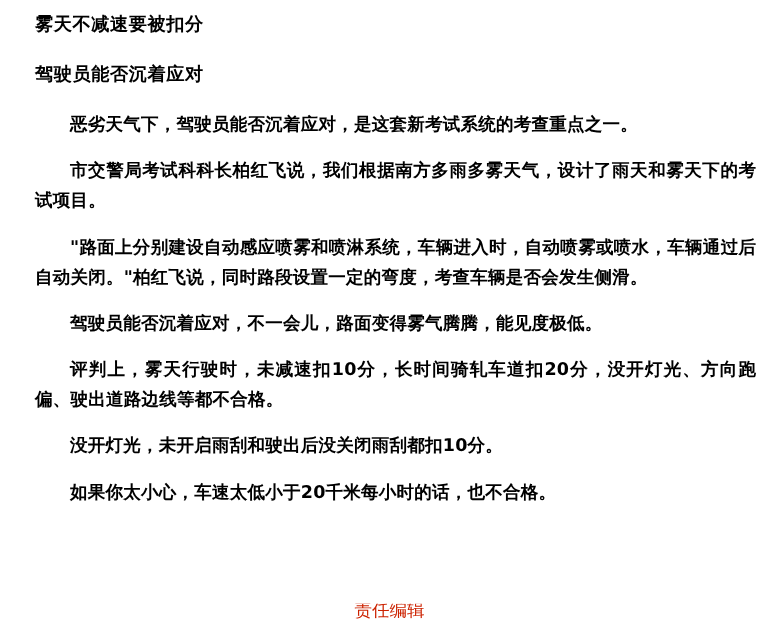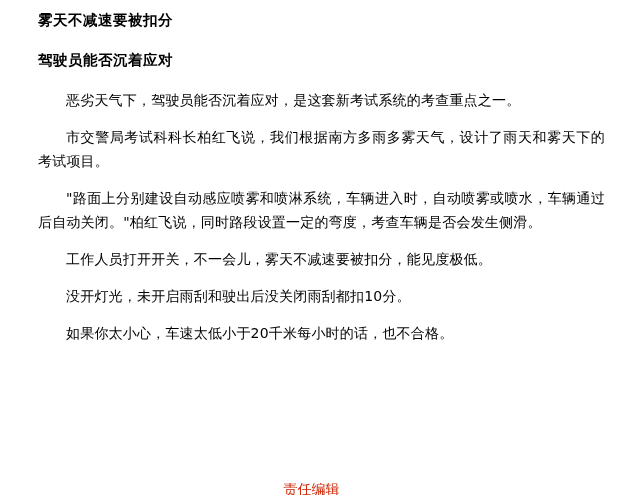--- a/index.html
+++ b/index.html
@@ -12,40 +12,41 @@
     height: 495px;
     overflow: hidden;
     font-family: "DejaVu Sans", "Liberation Sans", sans-serif;
     color: #000000;
   }
   #article {
     position: relative;
     width: 623px;
     height: 495px;
     box-sizing: border-box;
-    padding: 10px 18px 0 38px;
+    padding: 10px 18px 0 28px;
   }
   .heading {
     font-size: 14.5px;
     font-weight: bold;
     line-height: 1.5;
     margin: 0 0 14px 0;
     letter-spacing: 0.5px;
   }
   .heading.second {
     margin-top: 18px;
     margin-bottom: 16px;
   }
   p.para {
     font-size: 14px;
     line-height: 1.72;
     margin: 0 0 13px 0;
     text-indent: 2em;
     text-align: justify;
     letter-spacing: 0.2px;
+    font-weight: bold;
   }
   .footer-mark {
     position: absolute;
     left: 0;
     right: 0;
     bottom: 0;
     height: 12px;
     text-align: center;
     font-size: 14px;
     color: #cc2200;
@@ -57,18 +58,19 @@
 <body>
 
 <div id="article">
 
   <div class="heading">雾天不减速要被扣分</div>
   <div class="heading second">驾驶员能否沉着应对</div>
 
   <p class="para">恶劣天气下，驾驶员能否沉着应对，是这套新考试系统的考查重点之一。</p>
   <p class="para">市交警局考试科科长柏红飞说，我们根据南方多雨多雾天气，设计了雨天和雾天下的考试项目。</p>
   <p class="para">"路面上分别建设自动感应喷雾和喷淋系统，车辆进入时，自动喷雾或喷水，车辆通过后自动关闭。"柏红飞说，同时路段设置一定的弯度，考查车辆是否会发生侧滑。</p>
-  <p class="para">工作人员打开开关，不一会儿，雾天不减速要被扣分，能见度极低。</p>
+  <p class="para">驾驶员能否沉着应对，不一会儿，路面变得雾气腾腾，能见度极低。</p>
+  <p class="para">评判上，雾天行驶时，未减速扣10分，长时间骑轧车道扣20分，没开灯光、方向跑偏、驶出道路边线等都不合格。</p>
   <p class="para">没开灯光，未开启雨刮和驶出后没关闭雨刮都扣10分。</p>
   <p class="para">如果你太小心，车速太低小于20千米每小时的话，也不合格。</p>
 
   <div class="footer-mark">责任编辑</div>
 </div>
 
 </body></html>

